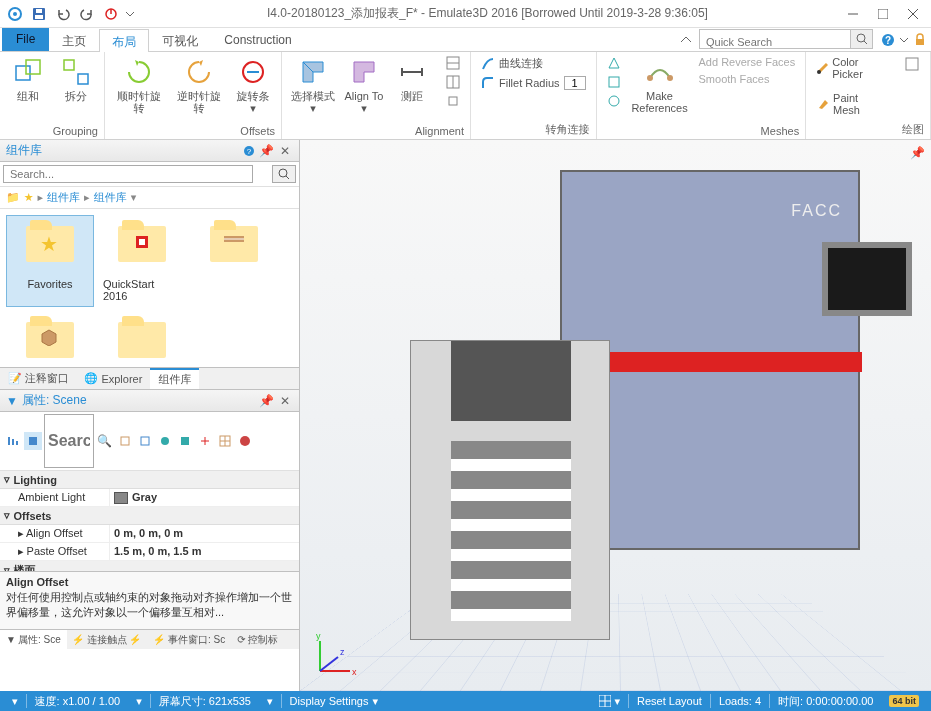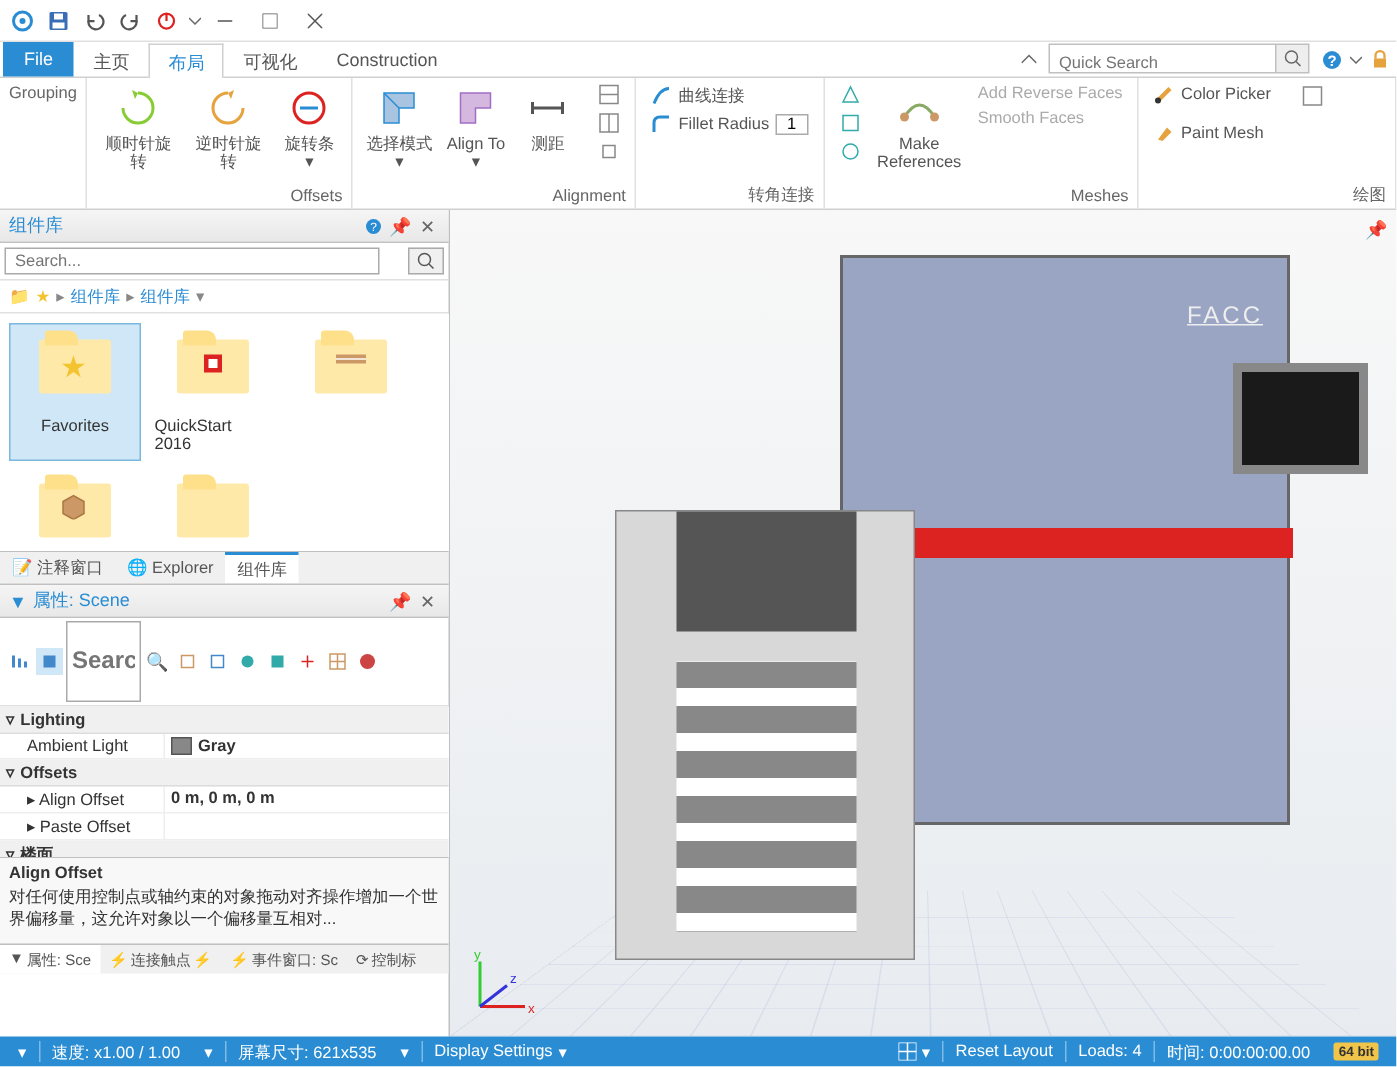--- a/index.html
+++ b/index.html
@@ -8,21 +8,21 @@
 
 .titlebar { height: 28px; background: #fff; display: flex; align-items: center; padding: 0 4px; border-bottom: 1px solid #e0e0e0; }
 .titlebar .qat { display: flex; gap: 2px; align-items: center; }
 .titlebar .qat-btn { width: 22px; height: 22px; display: flex; align-items: center; justify-content: center; cursor: pointer; border-radius: 2px; }
 .titlebar .title { flex: 1; text-align: center; color: #666; font-size: 12px; }
 .titlebar .winctrl { display: flex; gap: 2px; }
 .titlebar .winctrl .wc { width: 28px; height: 22px; display: flex; align-items: center; justify-content: center; cursor: pointer; }
 
 
 .menubar { height: 24px; display: flex; align-items: stretch; border-bottom: 1px solid #d0d0d0; padding-left: 2px; }
-.menubar .file-tab { background: #2a8dd4; color: #ffffff; padding: 4px 14px; cursor: pointer; font-size: 12px; }
+.menubar .file-tab { background: #2a8dd4; color: #0f172a; padding: 4px 14px; cursor: pointer; font-size: 12px; }
 .menubar .tab { padding: 4px 12px; cursor: pointer; color: #555; border: 1px solid transparent; border-bottom: none; }
 .menubar .tab.active { background: #fff; border-color: #d0d0d0; color: #2a8dd4; position: relative; top: 1px; }
 .menubar .spacer { flex: 1; }
 .menubar .search-box { display: flex; align-items: flex-end; margin: 1px 4px; border: 1px solid #c0c0c0; height: 20px; }
 .menubar .search-box input { border: none; width: 150px; padding: 0 6px; font-size: 11px; color: #999; outline: none; }
 .menubar .search-btn { width: 22px; background: #eee; border-left: 1px solid #c0c0c0; display: flex; align-items: center; justify-content: center; cursor: pointer; height: 100%; }
 .menubar .help-btn { width: 22px; display: flex; align-items: center; justify-content: center; cursor: pointer; color: #2a8dd4; }
 .menubar .lock-btn { width: 22px; display: flex; align-items: center; justify-content: center; cursor: pointer; color: #e6a23c; }
 
 
@@ -81,21 +81,21 @@
 .prop-desc .dt { font-weight: bold; margin-bottom: 2px; }
 .bottom-tabs { height: 20px; border-top: 1px solid #c0c0c0; display: flex; background: #f0f0f0; }
 .bottom-tabs .btab { padding: 2px 6px; font-size: 10px; cursor: pointer; display: flex; align-items: center; gap: 2px; color: #555; white-space: nowrap; overflow: hidden; }
 .bottom-tabs .btab.active { background: #fff; }
 
 
 .vp-floor { position: absolute; bottom: 0; left: 0; right: 0; height: 60%; background: repeating-linear-gradient(90deg, rgba(100,130,200,0.15) 0 1px, transparent 1px 40px), repeating-linear-gradient(0deg, rgba(100,130,200,0.15) 0 1px, transparent 1px 40px); transform: perspective(400px) rotateX(60deg); transform-origin: bottom; }
 .vp-machine { position: absolute; top: 30px; left: 260px; width: 300px; height: 380px; background: #9aa5c4; border: 2px solid #666; }
 .vp-machine::before { content: ""; position: absolute; top: 180px; left: -4px; right: -4px; height: 20px; background: #d22; }
 .vp-monitor { position: absolute; top: 70px; right: -54px; width: 90px; height: 74px; background: #1a1a1a; border: 6px solid #888; }
-.vp-label { position: absolute; top: 30px; right: 16px; color: #eee; font-size: 16px; letter-spacing: 2px; text-decoration: underline; }
+.vp-label { position: absolute; top: 30px; right: 16px; color: #eee; font-size: 16px; letter-spacing: 2px; }
 .vp-robot { position: absolute; top: 200px; left: 110px; width: 200px; height: 300px; background: #d8d8d8; border: 1px solid #888; }
 .vp-robot::before { content: ""; position: absolute; top: 0; left: 40px; width: 120px; height: 80px; background: #555; }
 .vp-robot-slots { position: absolute; top: 100px; left: 40px; width: 120px; height: 180px; background: repeating-linear-gradient(0deg, #fff 0 12px, #888 12px 30px); }
 .vp-axis { position: absolute; bottom: 10px; left: 10px; width: 50px; height: 50px; }
 .vp-pin { position: absolute; top: 6px; right: 6px; width: 14px; height: 14px; display: flex; align-items: center; justify-content: center; cursor: pointer; }
 
 
 .statusbar { height: 20px; background: #2a8dd4; color: #fff; display: flex; align-items: center; font-size: 11px; padding: 0 4px; position: absolute; bottom: 0; left: 0; right: 0; }
 .statusbar .stitem { padding: 0 8px; display: flex; align-items: center; gap: 4px; cursor: pointer; }
 .statusbar .sep { width: 1px; height: 14px; background: rgba(255,255,255,0.4); }
@@ -141,20 +141,21 @@
           <circle cx="7" cy="7" r="5" fill="none" stroke="#d22" stroke-width="1.5"></circle>
           <line x1="7" y1="2" x2="7" y2="7" stroke="#d22" stroke-width="1.5"></line>
         </svg>
       </div>
     <div class="qat-btn" style="width:12px">
         <svg width="8" height="8">
           <path d="M0,2 L4,6 L8,2" fill="none" stroke="#666"></path>
         </svg>
       </div>
   </div>
+  <div class="title">I4.0-20180123_添加报表_F* - Emulate3D 2016 [Borrowed Until 2019-3-28 9:36:05]</div>
   <div class="winctrl">
     <div class="wc">
         <svg width="10" height="10">
           <line x1="0" y1="5" x2="10" y2="5" stroke="#555"></line>
         </svg>
       </div>
     <div class="wc">
         <svg width="10" height="10">
           <rect x="0" y="0" width="10" height="10" fill="none" stroke="#555"></rect>
         </svg>
@@ -203,20 +204,40 @@
   <div class="lock-btn">
       <svg width="14" height="14">
         <rect x="3" y="6" width="8" height="6" fill="#e6a23c"></rect>
         <path d="M4,6 L4,4 A3,3 0 0 1 10,4 L10,6" fill="none" stroke="#e6a23c" stroke-width="1.5"></path>
       </svg>
     </div>
 </div>
 
 <div class="ribbon">
   <div class="rgroup">
+    <div class="rbody">
+      <div class="rbtn-large">
+        <div class="icon">
+            <svg width="28" height="28">
+              <rect x="2" y="8" width="14" height="14" fill="none" stroke="#2a8dd4" stroke-width="1.5"></rect>
+              <rect x="12" y="2" width="14" height="14" fill="none" stroke="#8c3" stroke-width="1.5"></rect>
+            </svg>
+          </div>
+        <div class="lbl">组和</div>
+      </div>
+      <div class="rbtn-large">
+        <div class="icon">
+            <svg width="28" height="28">
+              <rect x="2" y="2" width="10" height="10" fill="none" stroke="#8c3" stroke-width="1.5"></rect>
+              <rect x="16" y="16" width="10" height="10" fill="none" stroke="#2a8dd4" stroke-width="1.5"></rect>
+            </svg>
+          </div>
+        <div class="lbl">拆分</div>
+      </div>
+    </div>
     <div class="rlabel">Grouping</div>
   </div>
 
   <div class="rgroup" style="position:relative">
 
     <div class="rbody">
       <div class="rbtn-large" style="width:56px">
         <div class="icon">
             <svg width="28" height="28">
               <path d="M14,4 A10,10 0 1 1 4,14" fill="none" stroke="#8c3" stroke-width="2"></path>
@@ -543,20 +564,21 @@
           <div class="k">Ambient Light</div>
           <div class="v"><span class="color-swatch"></span><span>Gray</span></div>
         </div>
         <div class="prop-cat">▿ <span>Offsets</span></div>
         <div class="prop-row">
           <div class="k">▸ <span>Align Offset</span></div>
           <div class="v">0 m, 0 m, 0 m</div>
         </div>
         <div class="prop-row">
           <div class="k">▸ <span>Paste Offset</span></div>
+          <div class="v">1.5 m, 0 m, 1.5 m</div>
         </div>
         <div class="prop-cat">▿ <span>楼面</span></div>
       </div>
       <div class="prop-desc">
         <div class="dt">Align Offset</div>
         <div>对任何使用控制点或轴约束的对象拖动对齐操作增加一个世界偏移量，这允许对象以一个偏移量互相对...</div>
       </div>
       <div class="bottom-tabs">
         <div class="btab active">▼ <span>属性: Sce</span></div>
         <div class="btab">⚡ <span>连接触点</span>⚡</div>

